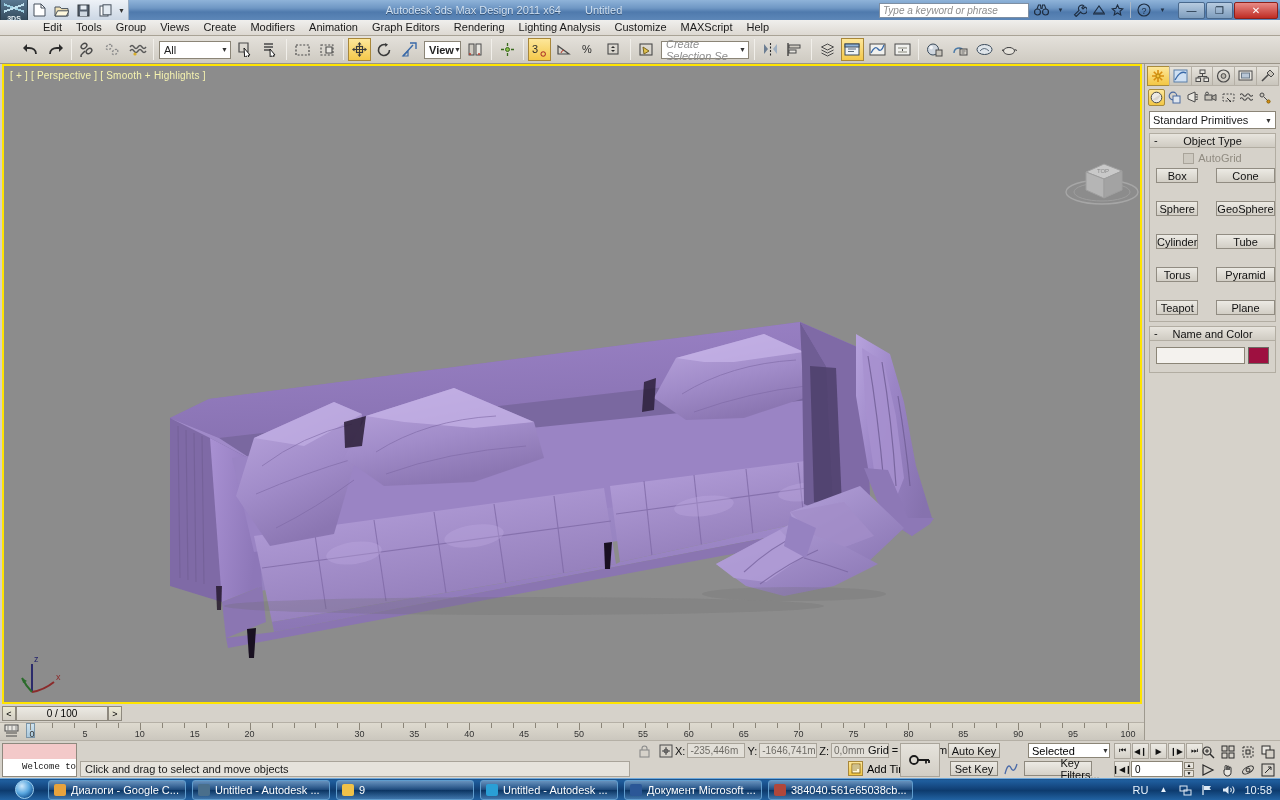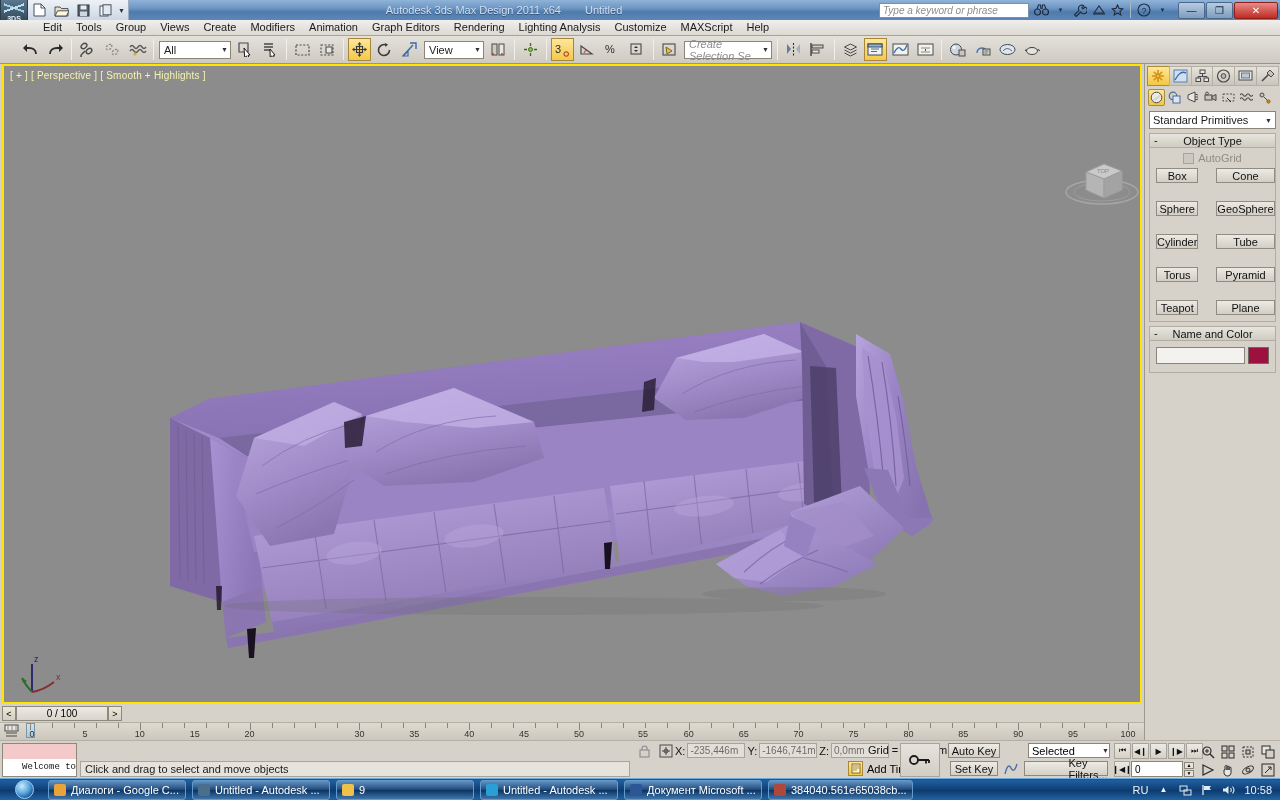--- a/index.html
+++ b/index.html
@@ -94,21 +94,21 @@
     background: linear-gradient(180deg,#fde79a,#f4c84b);
     border: 1px solid #a8873a;
   }
   .tsep { width:1px; height:21px; background:#a8a296; margin:0 3px; border-right:1px solid #f1efea; }
   .tcombo {
     height: 18px; background: #fff; border: 1px solid #8b8577;
     display:flex; align-items:center; justify-content:space-between;
     font-size: 11px; padding: 0 2px 0 4px; color:#222; margin:0 2px;
   }
   .tcombo.w1 { width:72px; }
-  .tcombo.w2 { width:60px; }
+  .tcombo.w2 { width:37px;font-weight:bold; }
   .tcombo.w3 { width:88px; color:#8d8d8d; font-style:italic; }
   .caret { font-size:7px; color:#333; }
 
   
   .viewport-frame {
     position: absolute; left: 2px; top: 64px; width: 1140px; height: 640px;
     border: 2px solid #ffe400; background: #8c8c8c;
     overflow: hidden;
   }
   .vp-label { position:absolute; left:6px; top:4px; color:#f6f3b0; font-size:10px; letter-spacing:.2px;}
@@ -1006,21 +1006,21 @@
     </div>
 
     <div class="keybtns">
       <div class="keybtn" style="position:absolute;left:0;top:1px;width:52px;">Auto Key</div>
       <div class="keybtn" style="position:absolute;left:2px;top:19px;width:48px;">Set Key</div>
       <div class="tb-ic" style="position:absolute;left:54px;top:19px;width:18px;height:15px;">
         <svg width="15" height="13" viewBox="0 0 15 13">
             <path d="M1 12q3-12 6-6t6-4" fill="none" stroke="#4a6aa8" stroke-width="1.3"></path>
           </svg>
       </div>
-      <div class="keybtn" style="position:absolute;left:76px;top:19px;width:84px;padding-left:44px;">Key Filters...</div>
+      <div class="keybtn" style="position:absolute;left:76px;top:19px;width:68px;padding-left:44px;">Key Filters...</div>
     </div>
 
     <div class="selcombo">
       <span>Selected</span>
       <span class="caret">▼</span>
     </div>
 
     <div class="playrow">
       <div class="pbtn">⏮</div>
       <div class="pbtn">◀❙</div>

